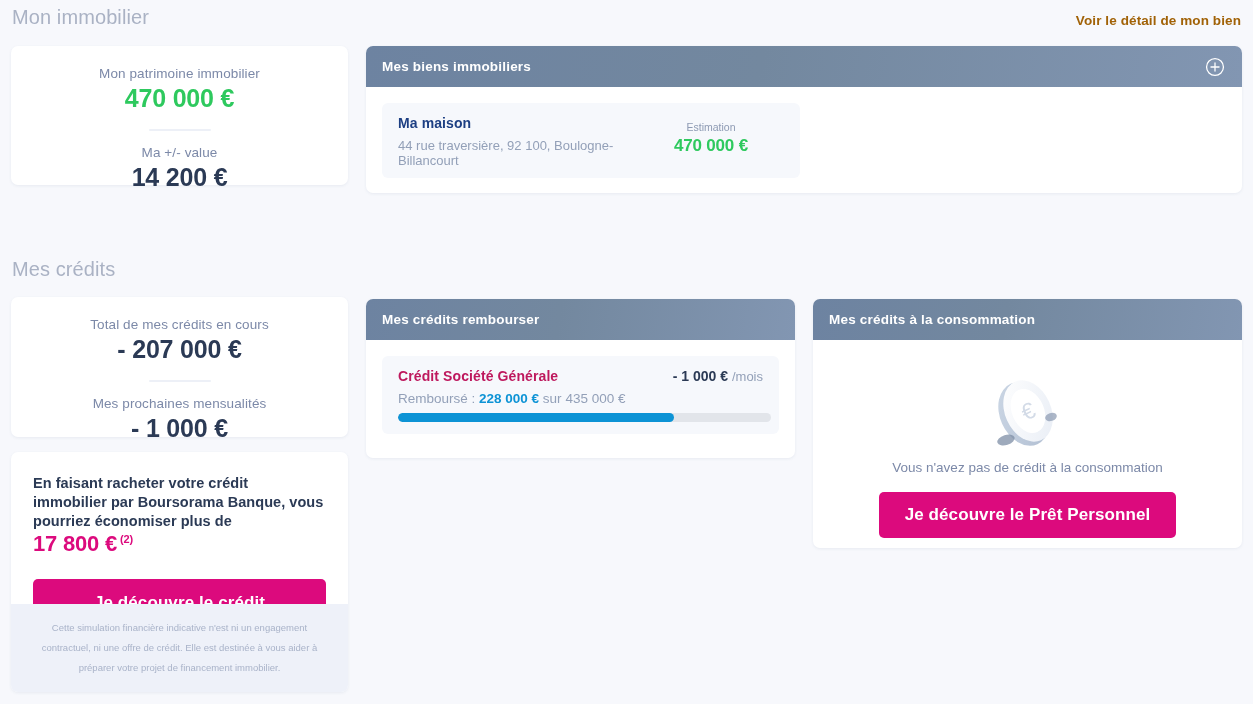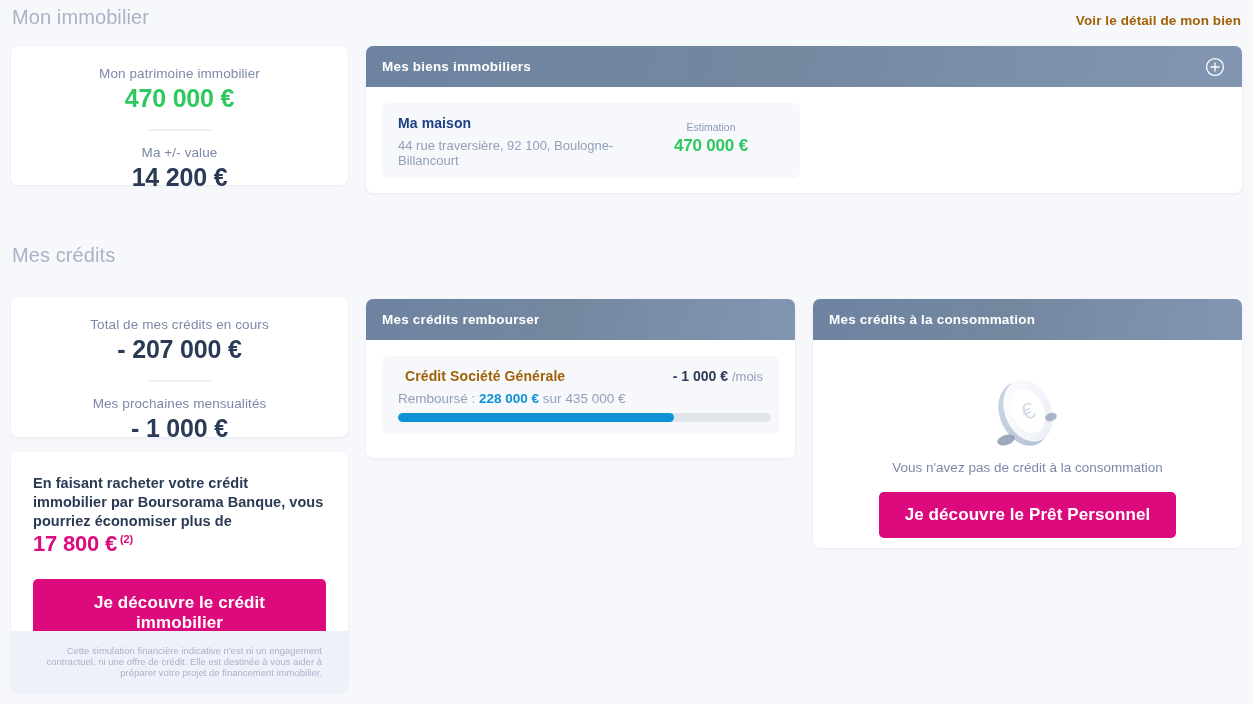--- a/index.html
+++ b/index.html
@@ -21,21 +21,21 @@
 
   
   .section-title {
     position: absolute;
     font-size: 20px;
     font-weight: 400;
     color: #aab2c4;
     letter-spacing: .1px;
   }
   #title-immobilier { left: 12px; top: 6px; }
-  #title-credits    { left: 12px; top: 244px; }
+  #title-credits    { left: 12px; top: 258px; }
 
   
   .detail-link {
     position: absolute;
     right: 12px;
     top: 13px;
     font-size: 13.5px;
     font-weight: bold;
     color: #a16207;
     text-decoration: none;
@@ -154,23 +154,22 @@
   
   #item-credit-immo { width: 397px; }
   .credit-row1 {
     display: flex;
     align-items: baseline;
     justify-content: space-between;
   }
   .credit-name {
     font-size: 14px;
     font-weight: bold;
-    color: #a16207;
-    letter-spacing: .1px;
-    margin-left: 7px;
+    color: #be185d;
+    letter-spacing: .1px;
   }
   .credit-amount {
     font-size: 14px;
     font-weight: bold;
     color: #2b3a55;
     white-space: nowrap;
   }
   .credit-amount .per {
     font-weight: normal;
     color: #93a0b8;
@@ -252,23 +251,23 @@
     font-weight: bold;
     vertical-align: super;
     margin-left: 3px;
   }
   .promo-footnote {
     position: absolute;
     left: 0; right: 0; bottom: 0;
     background: #eef1f9;
     padding: 14px 26px 14px 26px;
     font-size: 9.5px;
-    line-height: 11px;
+    line-height: 20px;
     color: #a9b3c9;
-    text-align: right;
+    text-align: center;
   }
 </style>
 </head>
 <body>
 
 <div class="page">
 
   <div class="section-title" id="title-immobilier">Mon immobilier</div>
 
   <a class="detail-link" id="detail-link">Voir le détail de mon bien</a>

